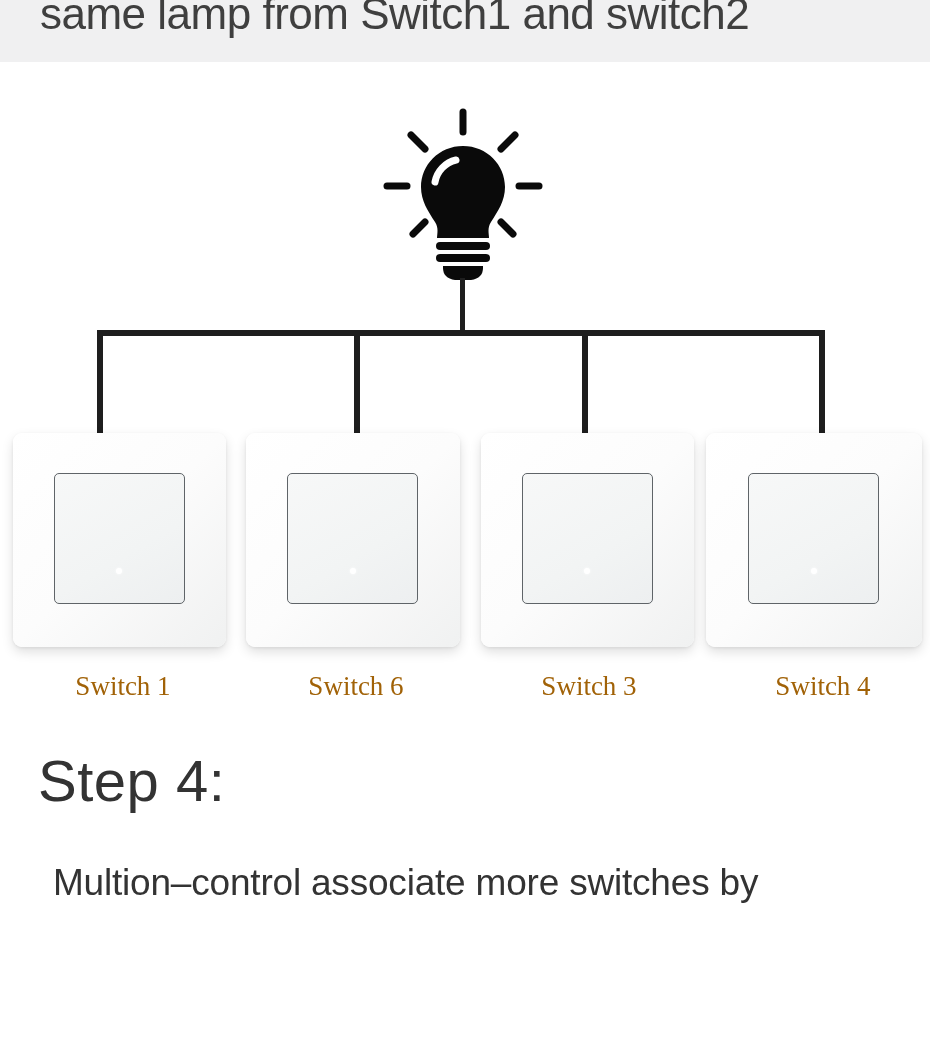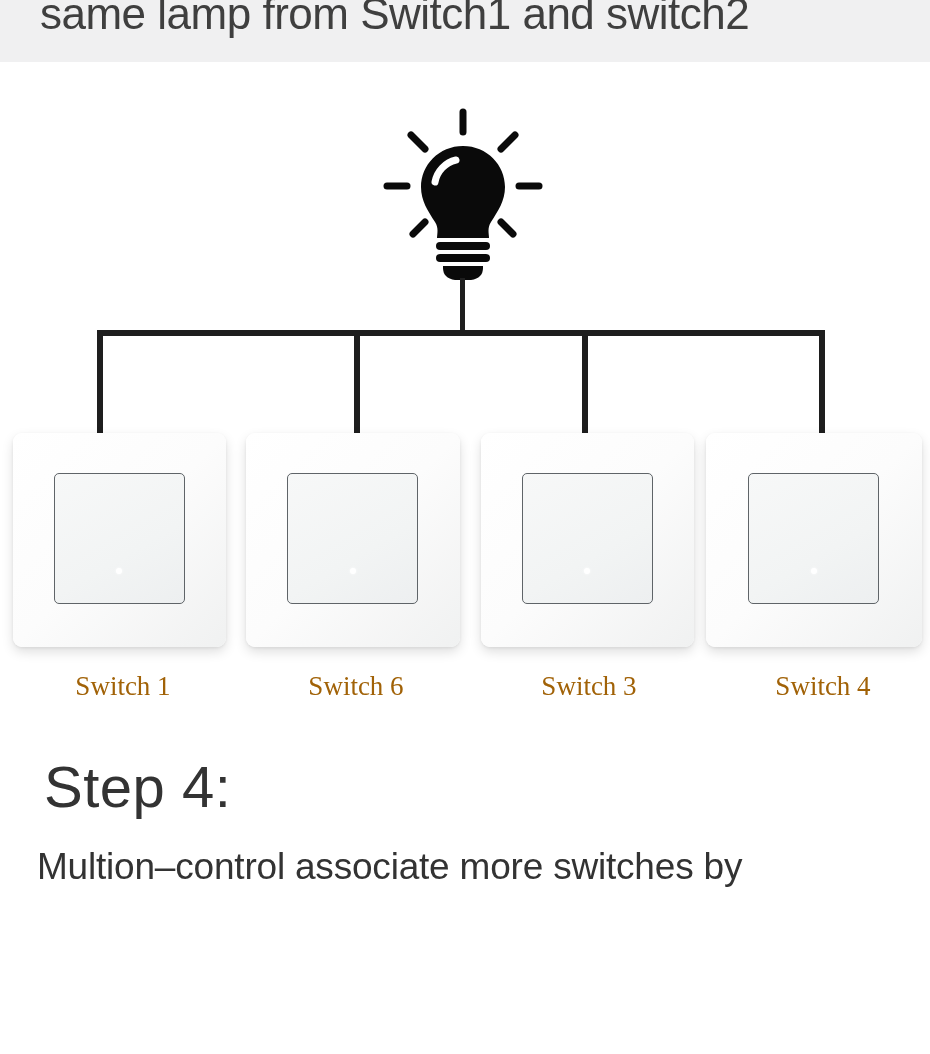--- a/index.html
+++ b/index.html
@@ -56,26 +56,26 @@
   .switch-label{
     position:absolute;top:673px;transform:translateX(-50%);
     font-size:27px;line-height:27px;color:#a16207;white-space:nowrap;font-family:Liberation Serif, serif;
   }
   .label-1{left:123px;}
   .label-2{left:356px;}
   .label-3{left:589px;}
   .label-4{left:823px;}
   
   .step-title{
-    position:absolute;left:38px;top:752px;margin:6px;
+    position:absolute;left:38px;top:752px;margin:0;
     font-size:58px;line-height:58px;font-weight:400;
     letter-spacing:0.5px;color:#333;
   }
   .step-desc{
-    position:absolute;left:37px;top:838px;margin:0;width:820px;
+    position:absolute;left:37px;top:838px;margin:16px;width:820px;
     font-size:37px;line-height:57px;font-weight:400;
     letter-spacing:-0.2px;color:#333;
   }
 </style>
 </head>
 <body>
 
 <div class="header-strip">
   <div class="header-text">same lamp from Switch1 and switch2</div>
 </div>

